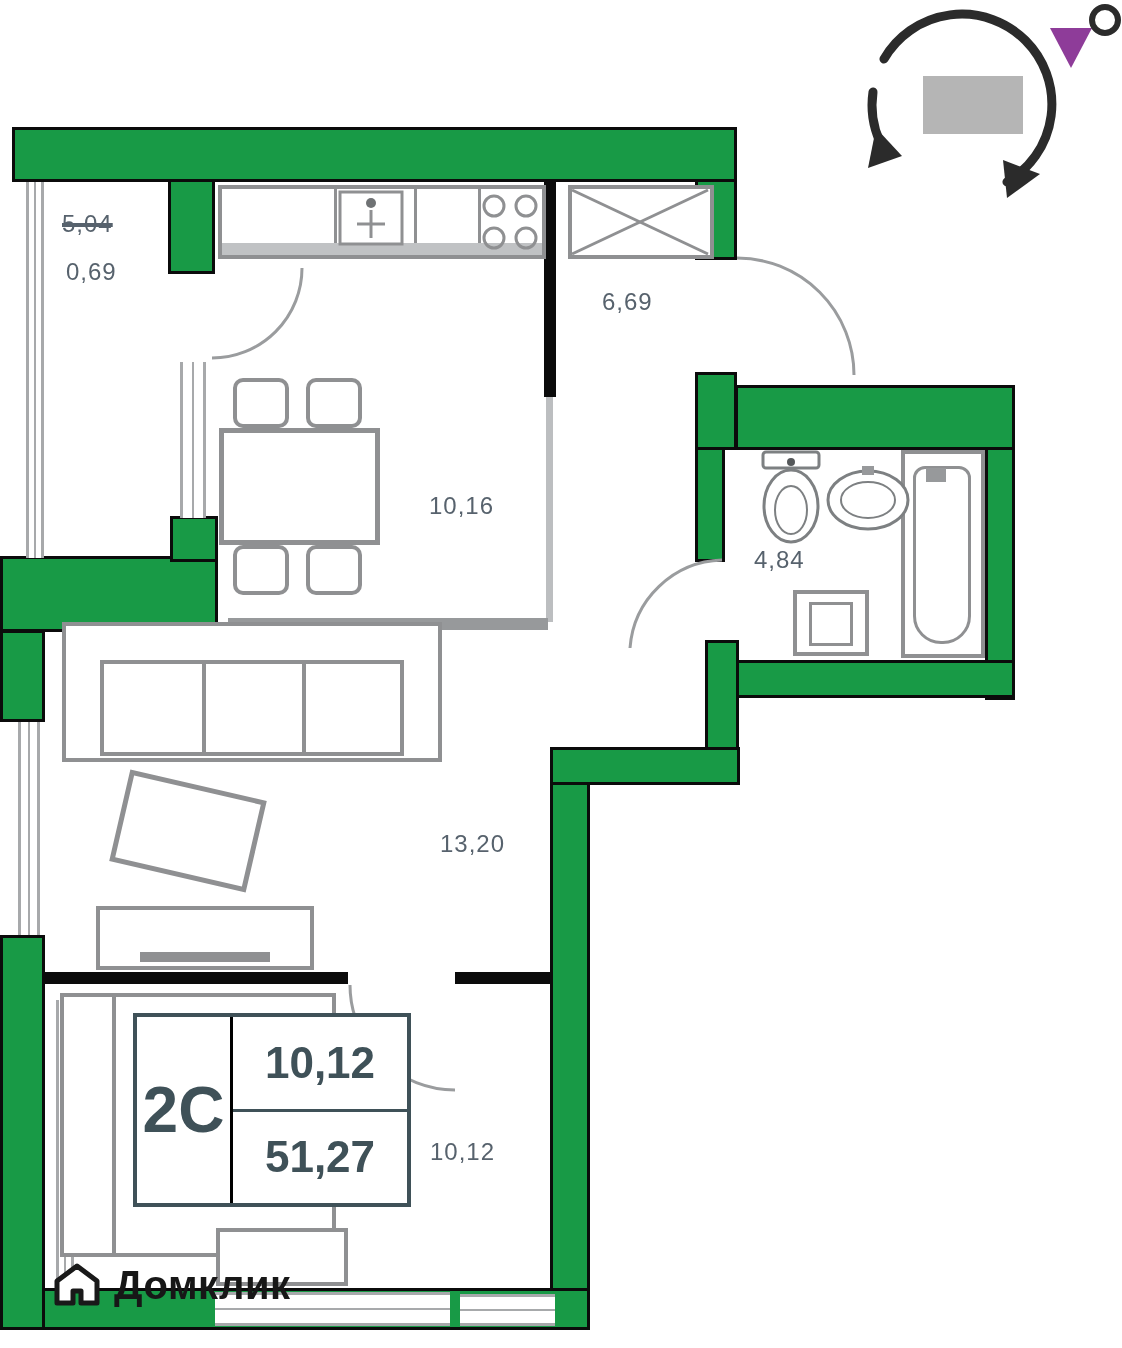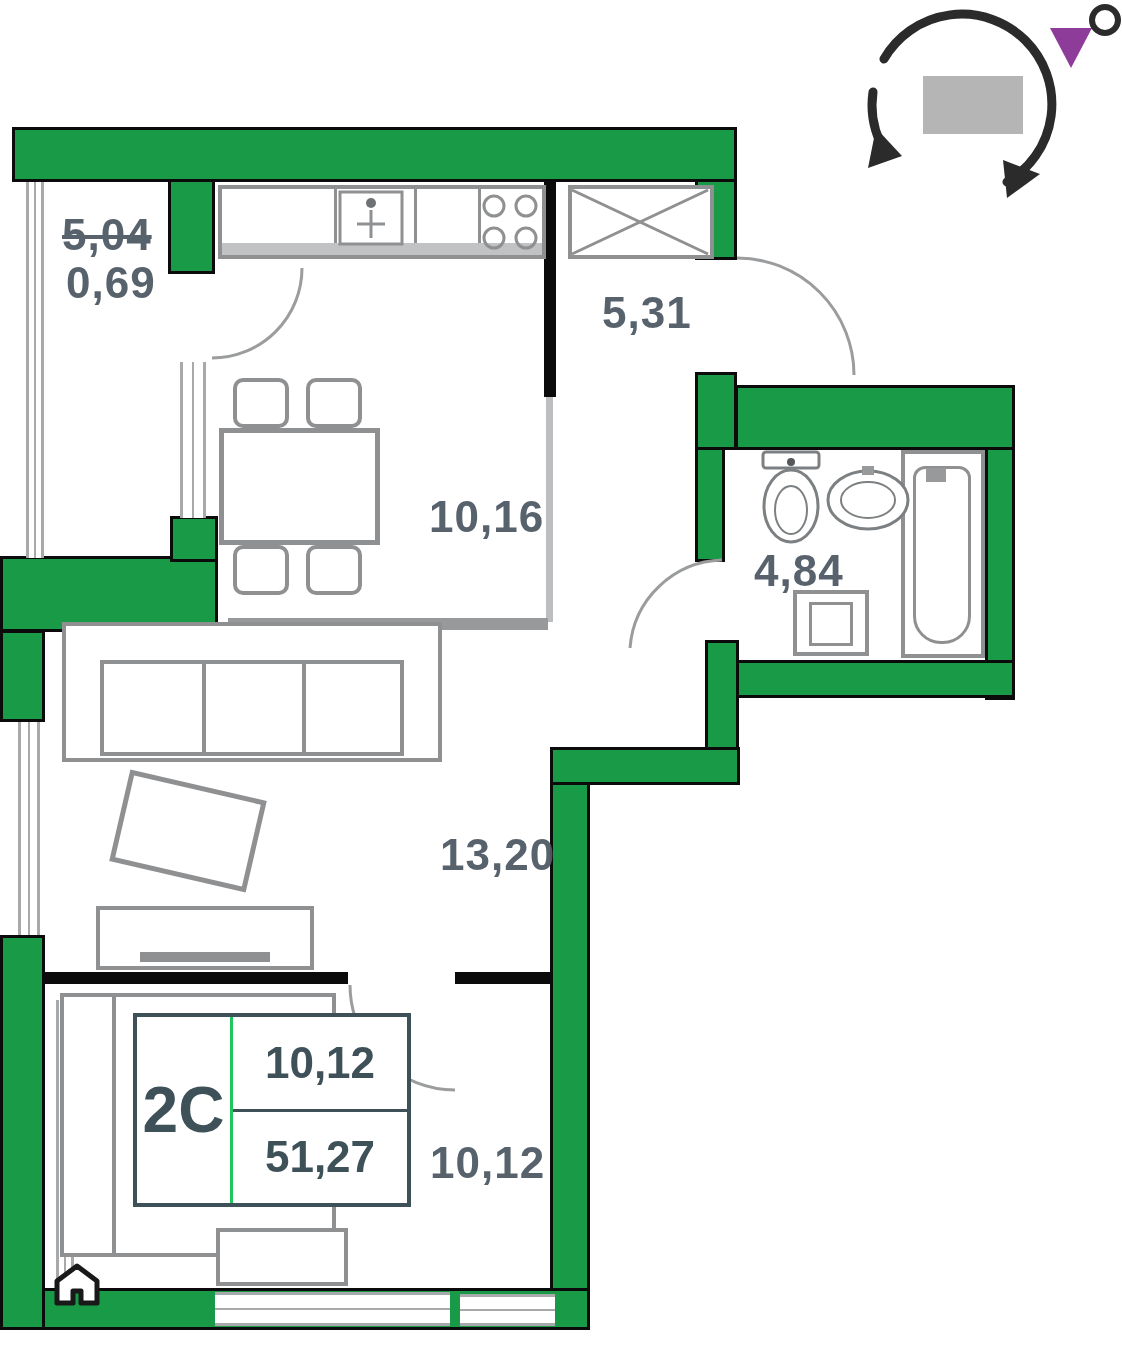--- a/index.html
+++ b/index.html
@@ -20,31 +20,31 @@
   .furn.nofill{background:transparent;}
   .vline{position:absolute;background:#8f9092;}
   .hline{position:absolute;background:#8f9092;}
   
   .vwin{position:absolute;box-sizing:border-box;background:#ffffff;border-left:3px solid #a7a9ab;border-right:3px solid #a7a9ab;}
   .vwin::after{content:"";position:absolute;left:50%;top:0;bottom:0;width:2px;margin-left:-1px;background:#a7a9ab;}
   .hwin{position:absolute;box-sizing:border-box;background:#ffffff;border-top:3px solid #a7a9ab;border-bottom:3px solid #a7a9ab;}
   .hwin::after{content:"";position:absolute;top:50%;left:0;right:0;height:2px;margin-top:-1px;background:#a7a9ab;}
   
   .arealabel{
-    position:absolute;font-weight:700;font-size:44px;color:#4d5964;letter-spacing:1px;
+    position:absolute;font-weight:400;font-size:24px;color:#4d5964;letter-spacing:1px;
     white-space:nowrap;filter:blur(.6px);opacity:.94;
   }
   .struck{text-decoration:line-through;text-decoration-thickness:4px;}
   
   .badge{
     position:absolute;left:133px;top:1013px;width:278px;height:194px;background:#ffffff;
     border:4px solid #3f5158;display:flex;box-sizing:border-box;
   }
   .badge-left{
-    width:96px;border-right:3px solid #22c55e;display:flex;align-items:center;justify-content:center;
+    width:96px;border-right:3px solid #000000;display:flex;align-items:center;justify-content:center;
     font-size:64px;font-weight:700;color:#3f5158;box-sizing:border-box;
   }
   .badge-rows{flex:1;display:flex;flex-direction:column;}
   .badge-row{
     flex:1;display:flex;align-items:center;justify-content:center;
     font-size:44px;font-weight:700;color:#3f5158;border-bottom:3px solid #3f5158;box-sizing:border-box;
   }
   .badge-row:last-child{border-bottom:none;}
   
   .logo{position:absolute;left:50px;top:1258px;display:flex;align-items:center;gap:10px;}
@@ -176,30 +176,31 @@
   <polygon points="147,198 180,174 143,160" fill="#2b2b2b"></polygon>
   <polygon points="8,168 42,156 16,128" fill="#2b2b2b"></polygon>
   <rect x="63" y="76" width="100" height="58" fill="#b5b5b5"></rect>
   <polygon points="190,28 232,28 211,68" fill="#8e3c99"></polygon>
   <circle cx="245" cy="20" r="13" fill="#ffffff" stroke="#2b2b2b" stroke-width="6"></circle>
 </svg>
 
 <div class="arealabel struck" style="left:62px;top:210px">5,04</div>
 <div class="arealabel" style="left:66px;top:258px">0,69</div>
 <div class="arealabel" style="left:429px;top:492px">10,16</div>
-<div class="arealabel" style="left:602px;top:288px">5,31</div>
+<div class="arealabel" style="left:602px;top:288px">6,69</div>
 <div class="arealabel" style="left:754px;top:546px">4,84</div>
 <div class="arealabel" style="left:440px;top:830px">13,20</div>
 <div class="arealabel" style="left:430px;top:1138px">10,12</div>
 
 <div class="badge">
   <div class="badge-left">2С</div>
   <div class="badge-rows">
     <div class="badge-row">10,12</div>
     <div class="badge-row">51,27</div>
   </div>
 </div>
 
 <div class="logo">
   <svg width="54" height="54" viewBox="0 0 54 54">
     <path d="M7 23 L27 8 L47 23 V45 H31 V33 H23 V45 H7 Z" fill="#ffffff" stroke="#191919" stroke-width="5" stroke-linejoin="round"></path>
   </svg>
+  <span class="logo-text">Домклик</span>
 </div>
 
 </body></html>

